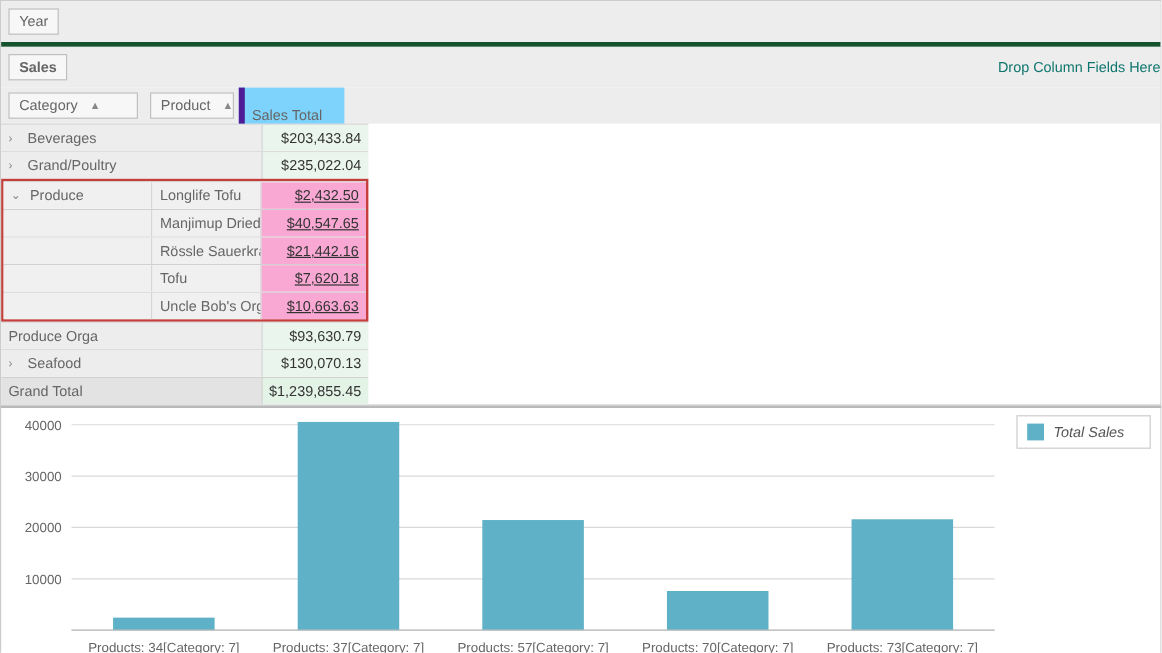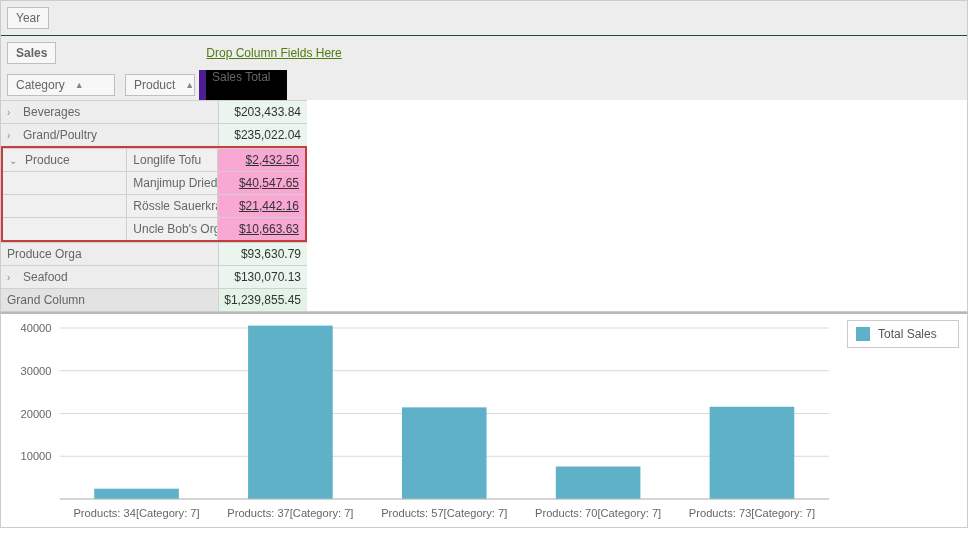--- a/index.html
+++ b/index.html
@@ -11,21 +11,21 @@
     background: #fff;
     width: 968px;
     height: 544px;
     overflow: hidden;
   }
   .pivot-region {
     border: 1px solid #ccc;
   }
   .pivot-filter-area {
     background: #ededed;
-    border-bottom: 1px solid #14532d;
+    border-bottom: 4px solid #14532d;
     padding: 4px 6px;
   }
   .pivot-row2 {
     display: flex;
     align-items: center;
     background: #ededed;
   }
   .field-chip {
     display: inline-flex;
     align-items: center;
@@ -37,37 +37,36 @@
     color: #666;
     font-size: 12px;
   }
   .sort-tri {
     margin-left: 10px;
     font-size: 9px;
     color: #888;
   }
   .drop-hint {
     flex: 1;
-    text-align: left;
-    color: #4d7c0f;
+    text-align: right;
+    color: #0f766e;
     padding-left: 140px;
-    text-decoration: underline;
   }
   .pivot-header-row {
     display: flex;
     background: #ededed;
   }
   .pivot-header-row .field-chip { margin: 4px 4px 4px 6px; }
   .sales-total-head {
-    display: flex; align-items: flex-start;
+    display: flex; align-items: flex-end;
     width: 88px;
-    border-left: 7px solid #4c1d95;
+    border-left: 5px solid #4c1d95;
     padding: 0 6px;
     color: #666;
-    background: #000000;
+    background: #7dd3fc;
   }
   .pivot-body {
     width: 306px;
   }
   .prow {
     display: flex;
     height: 23px;
     align-items: stretch;
     border-top: 1px solid #d0d0d0;
   }
@@ -118,20 +117,21 @@
   }
   .legend {
     width: 112px;
     border: 1px solid #ccc;
     padding: 6px 8px;
     height: 28px;
     display: flex;
     align-items: center;
     gap: 8px;
     margin-left: 8px;
+    font-style: italic;
   }
   .legend-swatch {
     width: 14px; height: 14px; background:#5eb1c6;
   }
 </style>
 </head>
 <body>
 
 <div class="pivot-region">
   <div class="pivot-filter-area">
@@ -191,38 +191,43 @@
         <div class="cell prod">Manjimup Dried A...</div>
         <div class="cell val">$40,547.65</div>
       </div>
       <div class="prow">
         <div class="cell cat" style="border-top:none;"></div>
         <div class="cell prod">Rössle Sauerkraut</div>
         <div class="cell val">$21,442.16</div>
       </div>
       <div class="prow">
         <div class="cell cat" style="border-top:none;"></div>
+        <div class="cell prod">Tofu</div>
+        <div class="cell val">$7,620.18</div>
+      </div>
+      <div class="prow">
+        <div class="cell cat" style="border-top:none;"></div>
         <div class="cell prod">Uncle Bob's Orga...</div>
         <div class="cell val">$10,663.63</div>
       </div>
     </div>
 
     <div class="prow">
       <div class="cell catwide">Produce Orga</div>
       <div class="cell val">$93,630.79</div>
     </div>
     <div class="prow">
       <div class="cell catwide">
           <span class="chev">›</span>
           <span>Seafood</span>
         </div>
       <div class="cell val">$130,070.13</div>
     </div>
     <div class="prow grand">
-      <div class="cell catwide">Grand Column</div>
+      <div class="cell catwide">Grand Total</div>
       <div class="cell val">$1,239,855.45</div>
     </div>
   </div>
 </div>
 
 <div class="chart-region">
   <div class="chart-plot">
     <svg id="chart-svg" width="100%" height="100%" viewBox="0 0 820 204" preserveAspectRatio="none">
         <line x1="50" x2="810" y1="180" y2="180" stroke="#d9d9d9"></line>
         <line x1="50" x2="810" y1="137" y2="137" stroke="#d9d9d9"></line>

